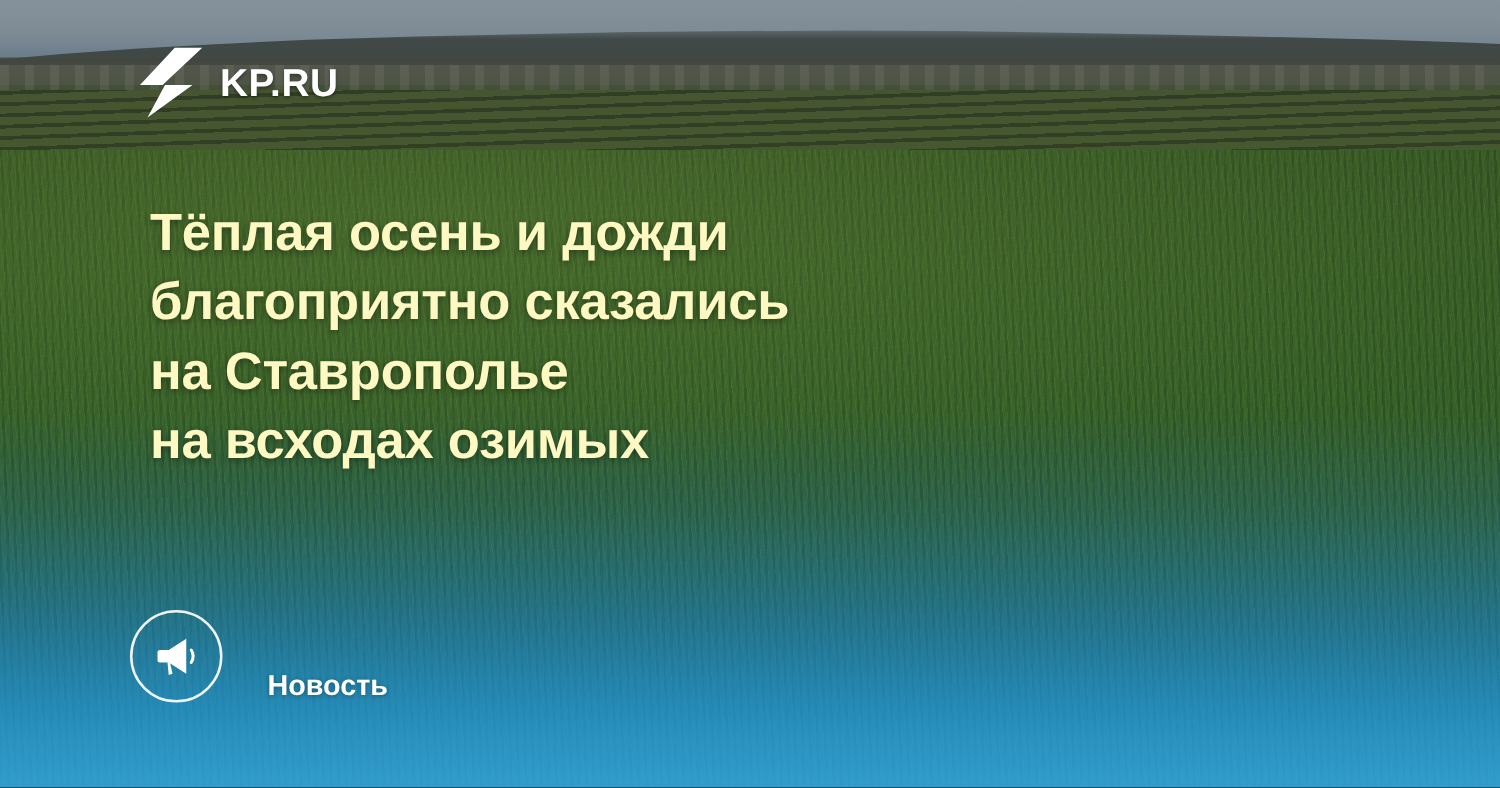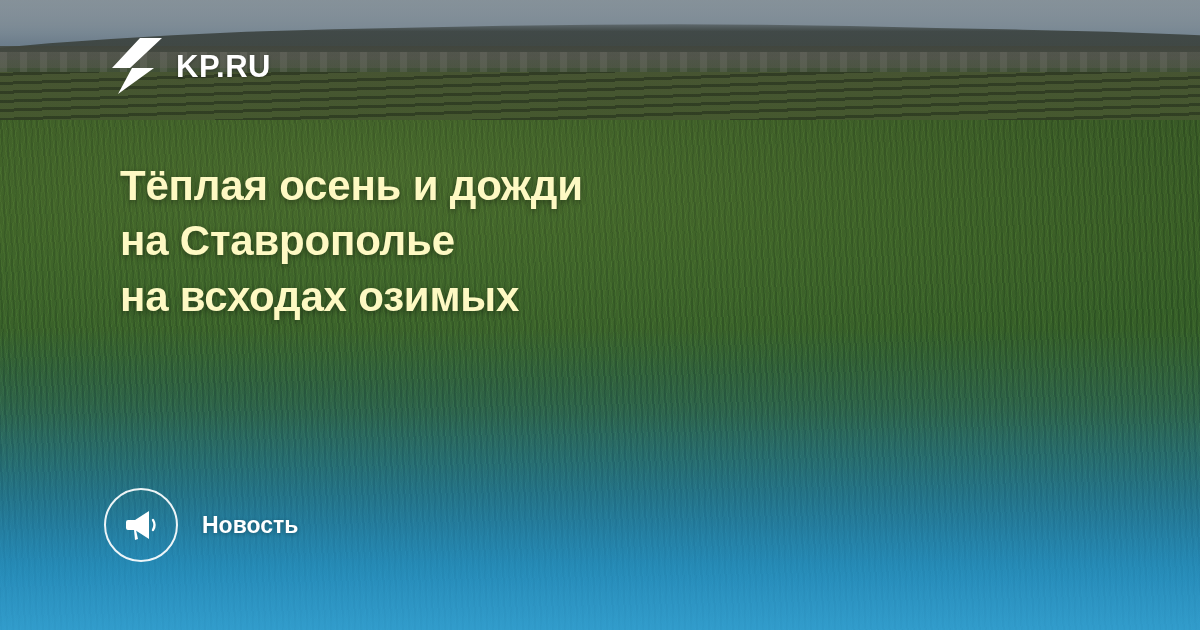--- a/index.html
+++ b/index.html
@@ -151,22 +151,22 @@
     letter-spacing: -0.2px;
     text-shadow: 0 2px 6px rgba(0,0,0,0.38);
     margin-left: 32px;
   }
   .headline span { display: block; }
   .badge-row {
     position: absolute;
     left: 104px;
     bottom: 68px;
     display: flex;
-    align-items: center;
-    gap: 24px;
+    align-items: flex-end;
+    gap: 36px;
   }
   .badge-circle {
     width: 70px;
     height: 70px;
     border-radius: 50%;
     border: 2px solid rgba(255,255,255,0.92);
     display: flex;
     align-items: center;
     justify-content: center;
   }
@@ -200,20 +200,21 @@
       <span class="logo-mark-wrap">
         <svg class="logo-mark" viewBox="0 0 52 56" xmlns="http://www.w3.org/2000/svg" aria-hidden="true">
           <path d="M30 0 L52 0 L20 30 L44 30 L8 56 L22 30 L2 30 Z" fill="#ffffff"></path>
         </svg>
       </span>
       <span class="logo-text">KP.RU</span>
     </div>
 
     <div class="headline">
       <span>Тёплая осень и дожди</span>
+      <span>благоприятно сказались</span>
       <span>на Ставрополье</span>
       <span>на всходах озимых</span>
     </div>
 
     <div class="badge-row">
       <span class="badge-circle">
         <svg width="36" height="34" viewBox="0 0 36 34" xmlns="http://www.w3.org/2000/svg" aria-hidden="true">
           <path d="M5 12 H12 L26 3 V31 L12 22 H5 A2 2 0 0 1 3 20 V14 A2 2 0 0 1 5 12 Z" fill="#ffffff"></path>
           <path d="M11 22 L13 22 L15 31 L12 32 Z" fill="#ffffff"></path>
           <path d="M30 12 Q33 17 30 22" stroke="#ffffff" stroke-width="2.4" fill="none" stroke-linecap="round"></path>

